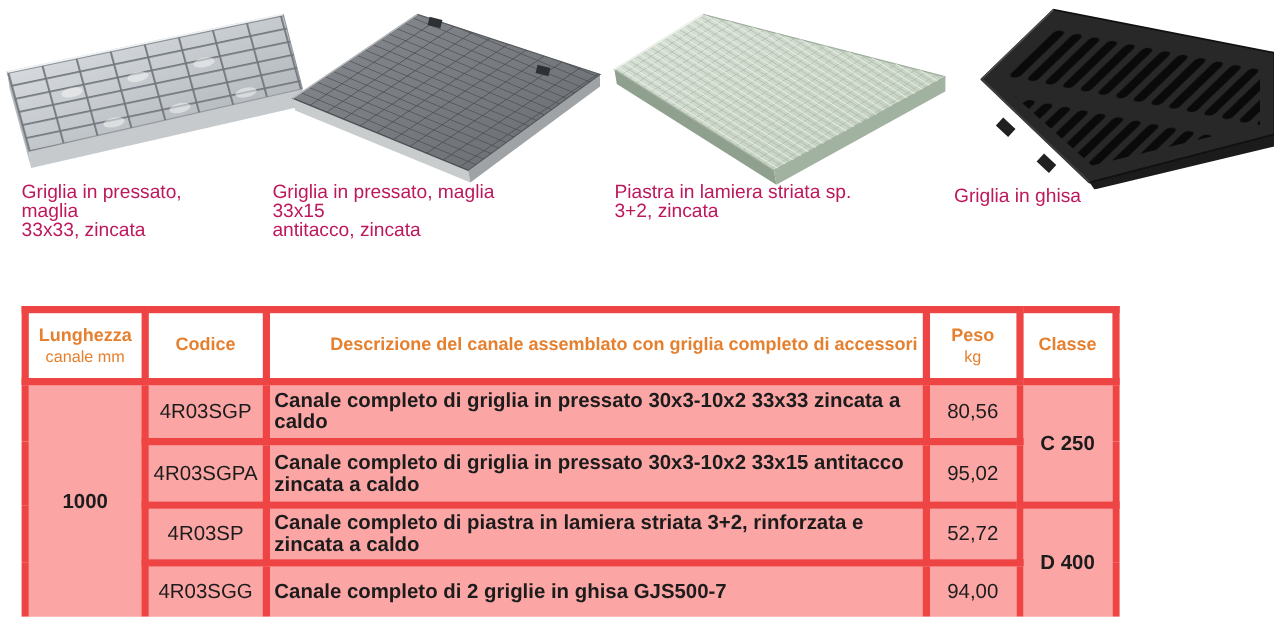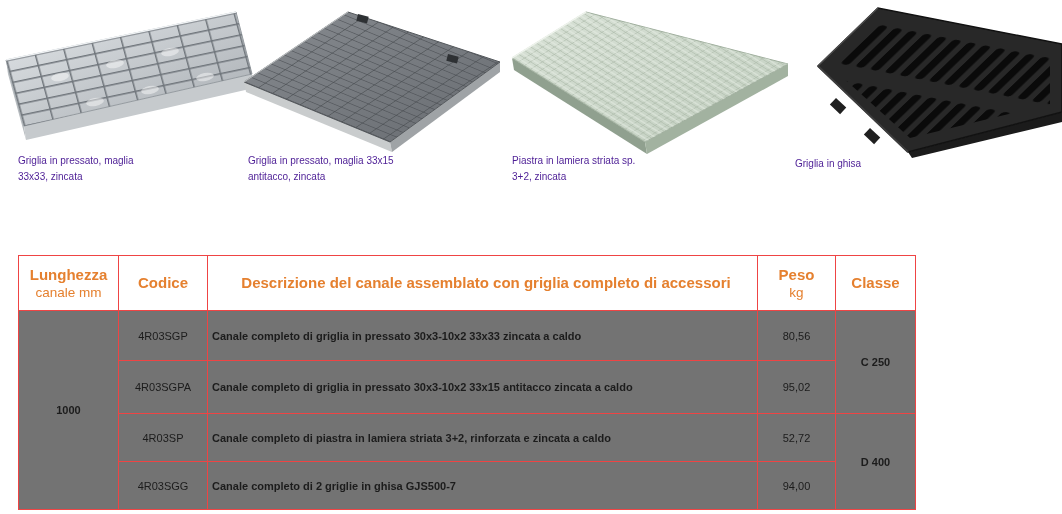--- a/index.html
+++ b/index.html
@@ -6,42 +6,42 @@
   .page{
     position:relative;
     width:1062px;height:514px;
     background:#ffffff;
     font-family:"Liberation Sans", sans-serif;
     overflow:hidden;
   }
   .figure{position:absolute;}
   .caption{
     position:absolute;
-    font-size:10px;line-height:16px;color:#4c1d95;
+    font-size:16px;line-height:16px;color:#be185d;
     white-space:pre-line;
   }
   
   .catalog-table{
     position:absolute;left:18px;top:255px;
     border-collapse:collapse;table-layout:fixed;
   }
   .catalog-table th,.catalog-table td{
-    border:1px solid #ef4444;
+    border:6px solid #ef4444;
     overflow:hidden;
   }
   .catalog-table thead th{
     background:#ffffff;color:#e5802f;
     text-align:center;vertical-align:middle;
     height:50px;padding:2px 4px;
   }
   .th-main{display:block;font-weight:bold;font-size:15px;line-height:18px;}
   .th-sub{display:block;font-weight:normal;font-size:13.5px;line-height:17px;}
-  .catalog-table thead th.desc-h{text-align:center;padding-left:11px;}
+  .catalog-table thead th.desc-h{text-align:right;padding-left:11px;}
   .catalog-table tbody td{
-    background:#737373;color:#1c1c1c;font-size:11px;
+    background:#fca5a5;color:#1c1c1c;font-size:17px;
     vertical-align:middle;padding:2px 4px;
   }
   td.codice-cell,td.peso-cell{text-align:center;}
   td.desc-cell{padding:4px 10px;line-height:18px;font-weight:bold;}
   td.lung-cell,td.classe-cell{text-align:center;font-weight:bold;font-size:16px;}
   tr.r1{height:50px;} tr.r2{height:53px;} tr.r3{height:48px;} tr.r4{height:48px;}
 </style>
 </head>
 <body>
 
@@ -130,21 +130,21 @@
       <polygon points="42,68 92,22 260,50 260,104 120,138" fill="url(#p4)"></polygon>
       <rect x="46" y="98" width="14" height="9" fill="#202020" transform="rotate(43 46 98)"></rect>
       <rect x="80" y="128" width="14" height="9" fill="#202020" transform="rotate(43 80 128)"></rect>
       <line x1="28" y1="66" x2="88" y2="8" stroke="#4e4e4e" stroke-width="1.5"></line>
       <line x1="28" y1="66" x2="118" y2="152" stroke="#3d3d3d" stroke-width="2"></line>
     </svg>
   </div>
 
   <div class="caption" style="left:18px;top:153px;width:180px;">Griglia in pressato, maglia
 33x33, zincata</div>
-  <div class="caption" style="left:248px;top:153px;width:225px;">Griglia in pressato, maglia 33x15
+  <div class="caption" style="left:227px;top:153px;width:225px;">Griglia in pressato, maglia 33x15
 antitacco, zincata</div>
   <div class="caption" style="left:512px;top:153px;width:200px;">Piastra in lamiera striata sp.
 3+2, zincata</div>
   <div class="caption" style="left:795px;top:156px;width:160px;">Griglia in ghisa</div>
 
   <table class="catalog-table">
     <colgroup>
       <col style="width:100px">
         <col style="width:89px">
         <col style="width:550px">

